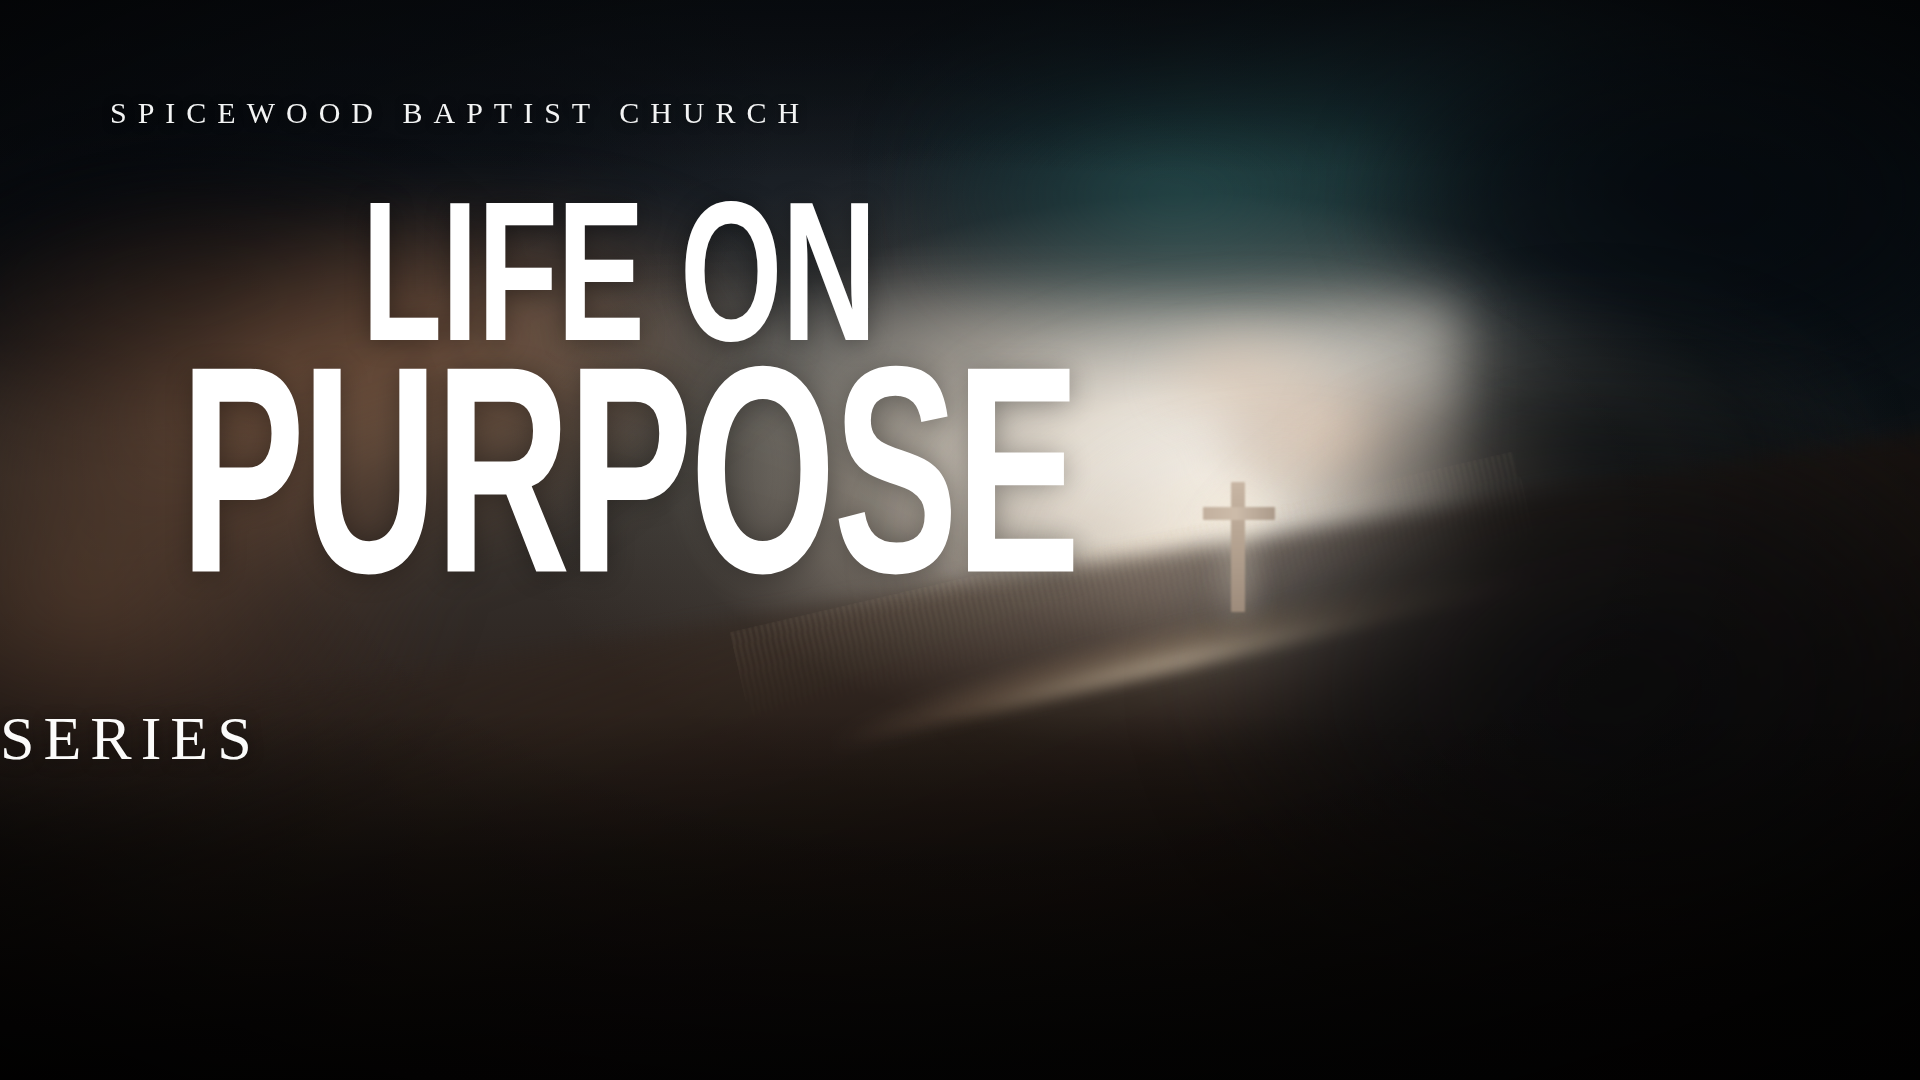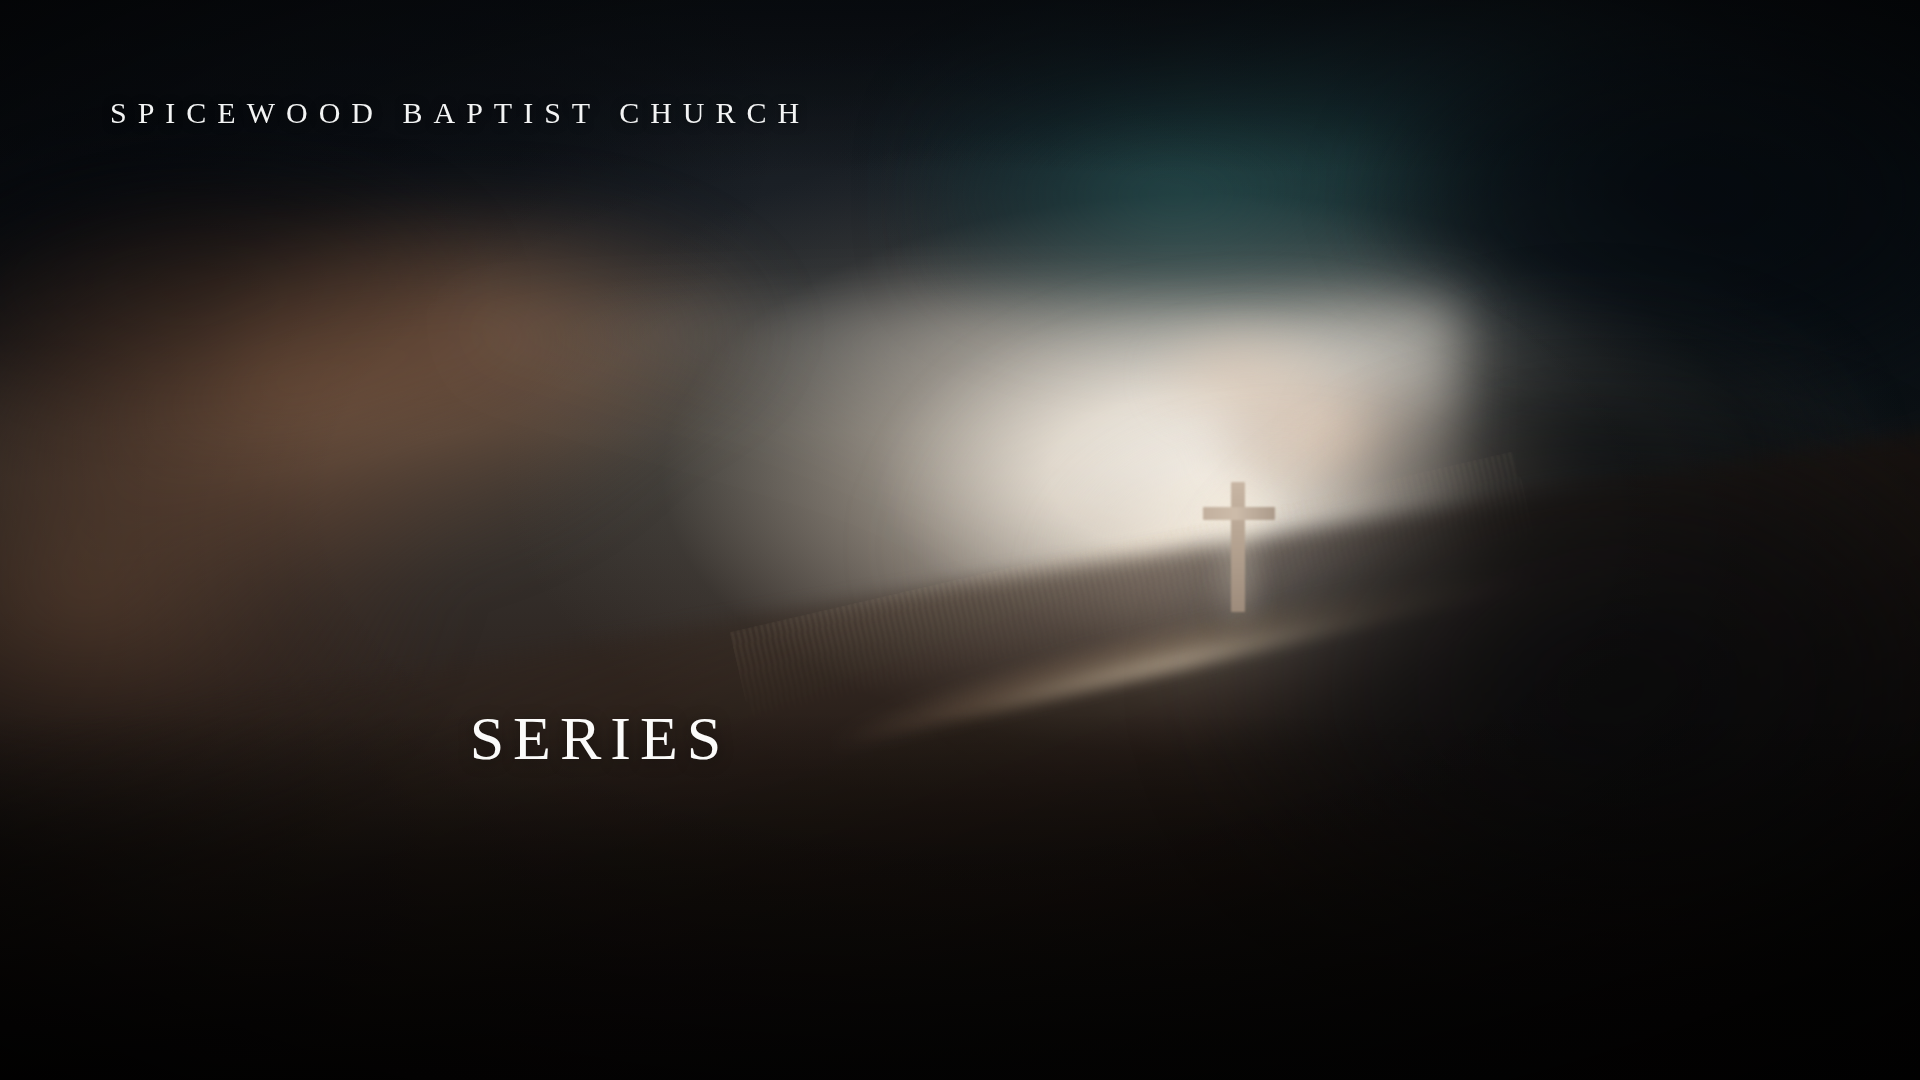--- a/index.html
+++ b/index.html
@@ -261,21 +261,20 @@
     white-space: nowrap;
     text-shadow: 0 2px 30px rgba(0,0,0,0.3);
     margin-top: 8px;
   }
 
   .series-word {
     position: absolute;
     left: 0;
     top: 703px;
     width: 1200px;
-    text-align: center;
     font-family: "Liberation Serif", "DejaVu Serif", serif;
     font-size: 62px;
     font-weight: 400;
     letter-spacing: 9px;
     color: #fbfbfa;
     text-shadow: 0 2px 16px rgba(0,0,0,0.45);
   }
 
   .speaker {
     position: absolute;
@@ -317,18 +316,22 @@
   </div>
 
   <div class="top-fade"></div>
   <div class="bottom-fade"></div>
   <div class="vignette"></div>
 
   <div class="content">
 
     <div class="church-name">SPICEWOOD BAPTIST CHURCH</div>
 
+    <div class="title-wrap">
+      <div class="title-line1">LIFE ON</div>
+      <div class="title-line2">PURPOSE</div>
+    </div>
 
     <div class="series-word">SERIES</div>
 
 
   </div>
 </div>
 
 </body></html>

